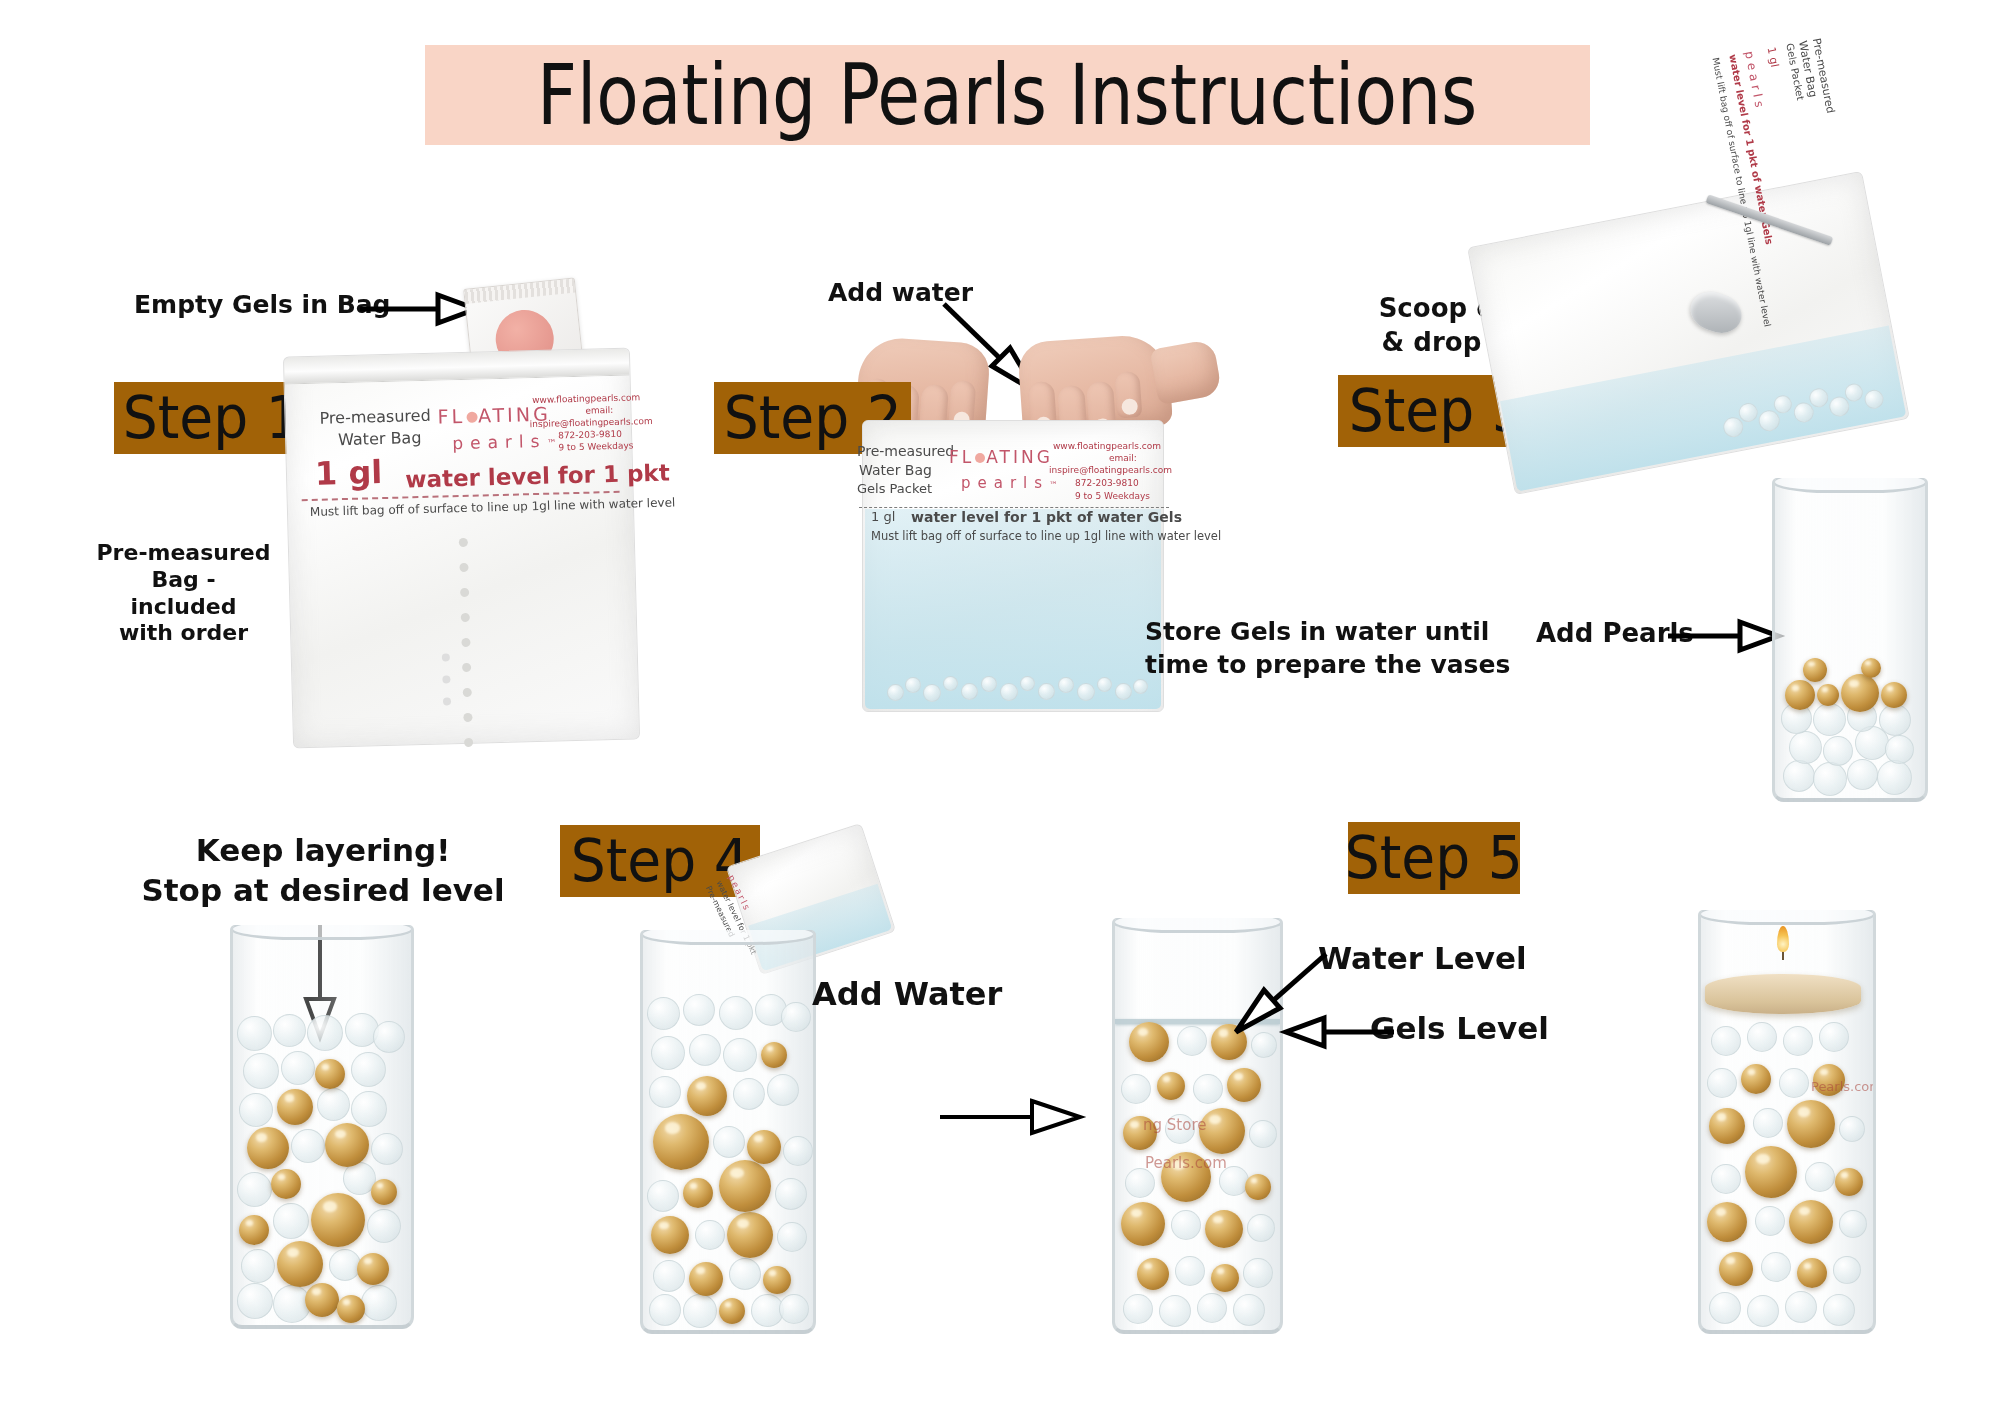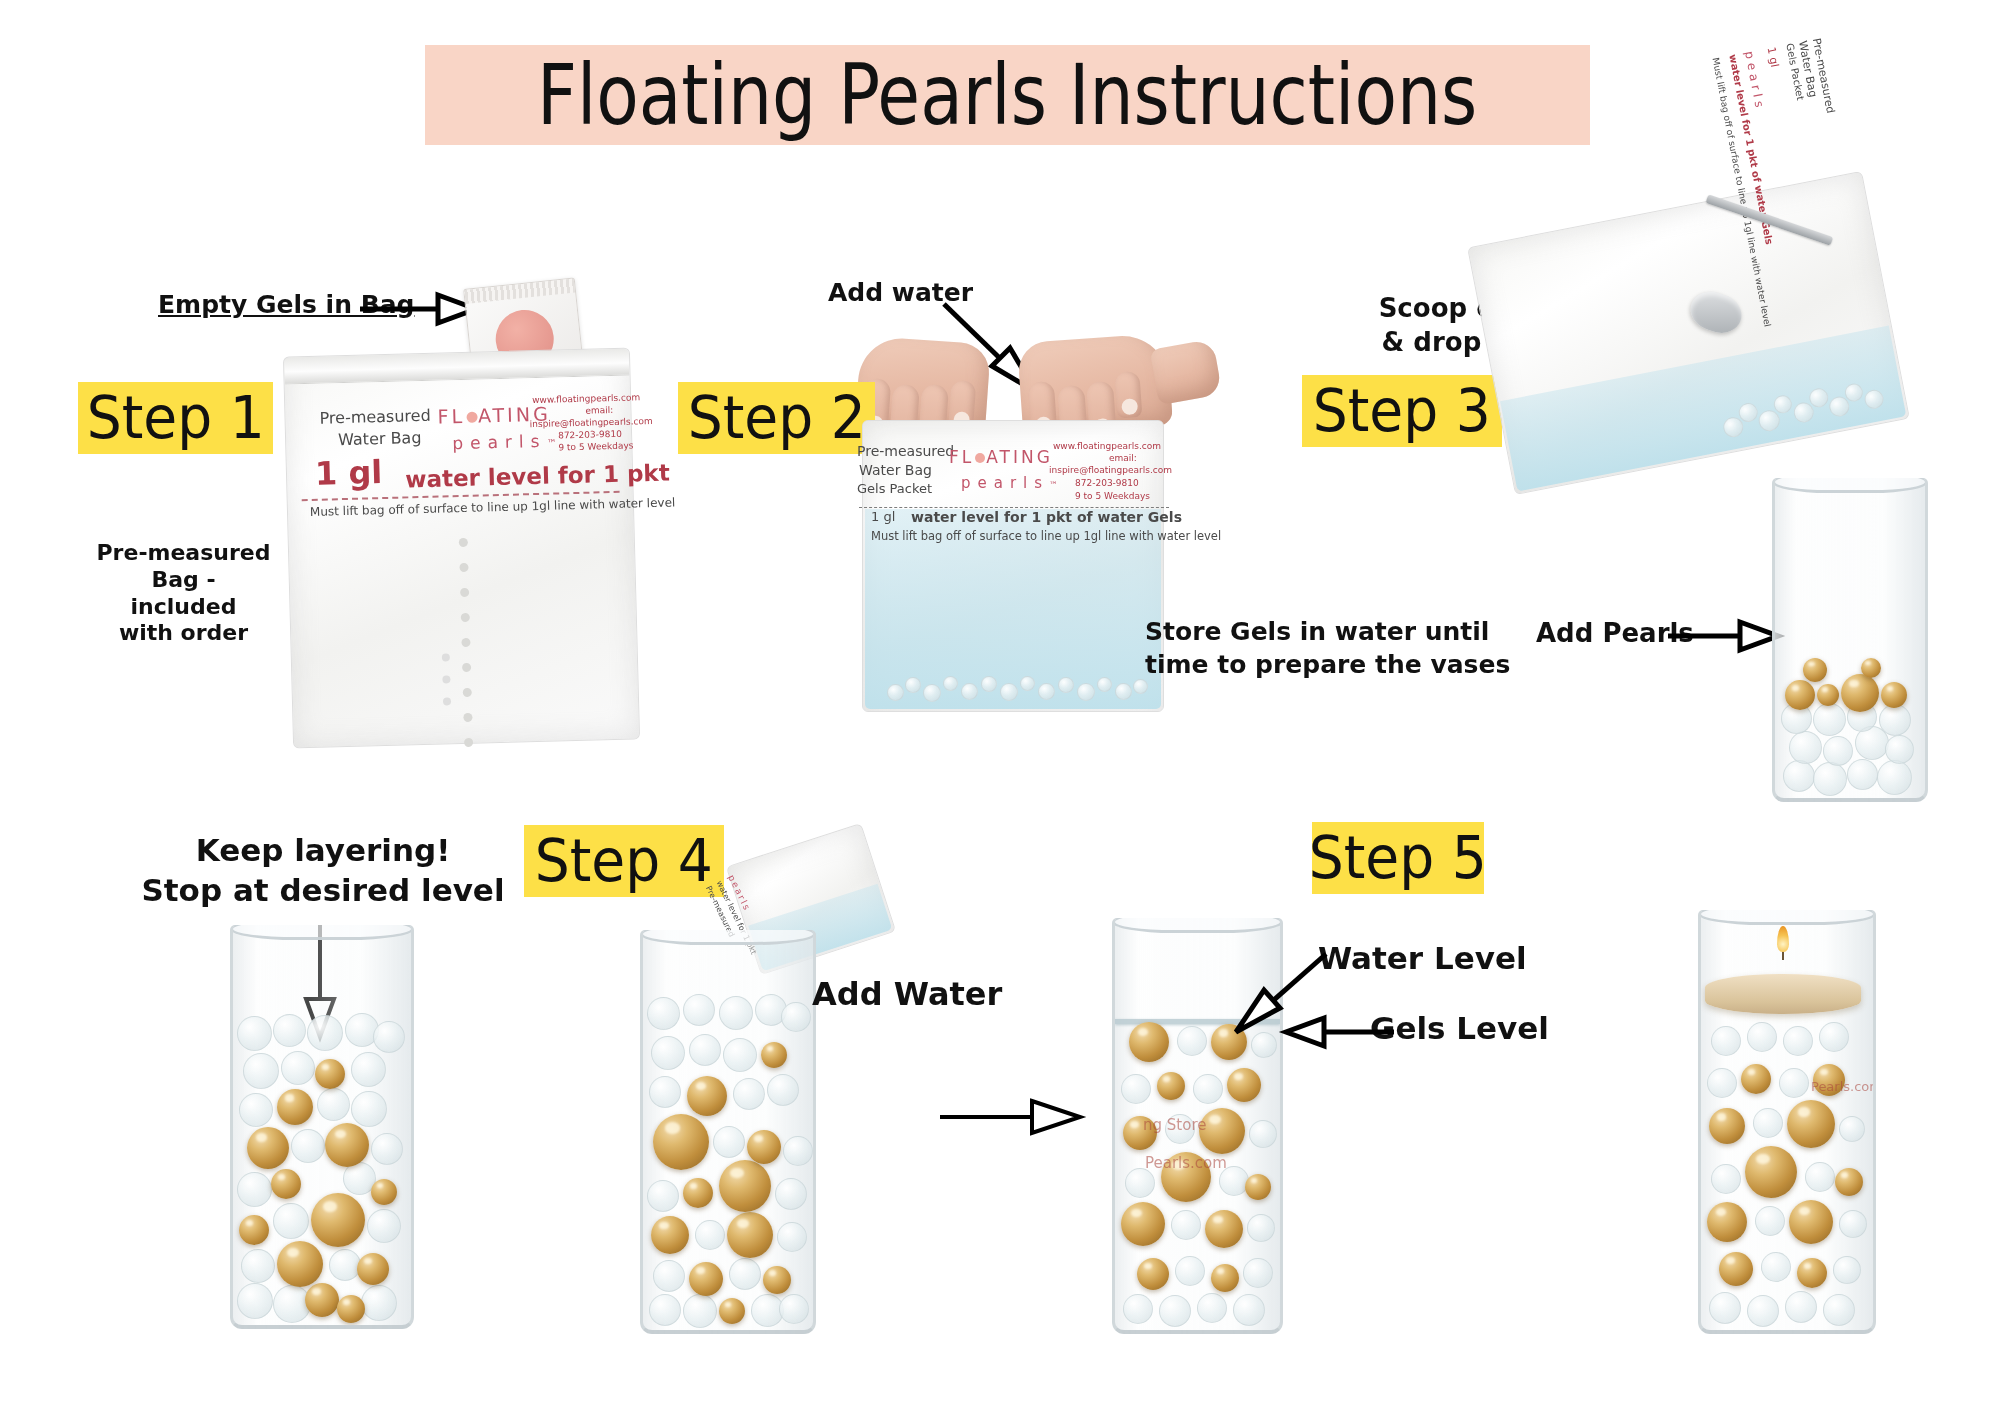--- a/index.html
+++ b/index.html
@@ -28,26 +28,27 @@
     font-weight:400;
     letter-spacing:0px;
     color:#111111;
     white-space:nowrap;
     transform:scaleX(0.92);
   }
 
   
   .step-chip{
     position:absolute;
-    background:#fde047;
+    background:#a16207;
     display:flex;align-items:center;justify-content:center;
     color:#111;
     font-family:"DejaVu Sans","Liberation Sans",sans-serif;
     font-weight:400;
     white-space:nowrap;
+    margin-left:36px;
   }
   .step-chip span{transform:scaleX(0.95);}
 
   
   .callout{
     position:absolute;
     color:#111111;
     font-weight:bold;
     font-family:"DejaVu Sans","Liberation Sans",sans-serif;
     line-height:1.22;
@@ -208,21 +209,21 @@
 </style>
 </head>
 <body>
 
 <div class="stage">
 
   <div class="title-band">
     <div class="title-text">Floating Pearls Instructions</div>
   </div>
 
-  <div class="callout" style="left:158px;top:290px;font-size:25px;text-decoration:underline;">Empty Gels in Bag</div>
+  <div class="callout" style="left:134px;top:290px;font-size:25px;">Empty Gels in Bag</div>
 
   <svg class="arrow-svg" style="left:360px;top:295px;width:130px;height:40px;" viewBox="0 0 130 40">
     <line x1="0" y1="14" x2="78" y2="14" stroke="#000" stroke-width="5"></line>
     <polygon points="78,0 116,14 78,28" fill="#fff" stroke="#000" stroke-width="5"></polygon>
   </svg>
 
   <div class="packet" style="left:468px;top:283px;width:110px;height:96px;transform:rotate(-6deg);">
     <div class="packet-seal"></div>
     <div class="packet-circle" style="left:26px;top:26px;width:58px;height:58px;"></div>
   </div>

